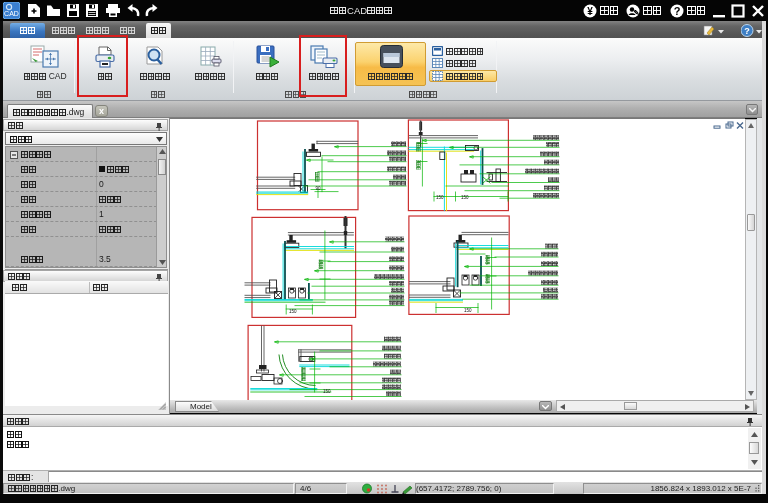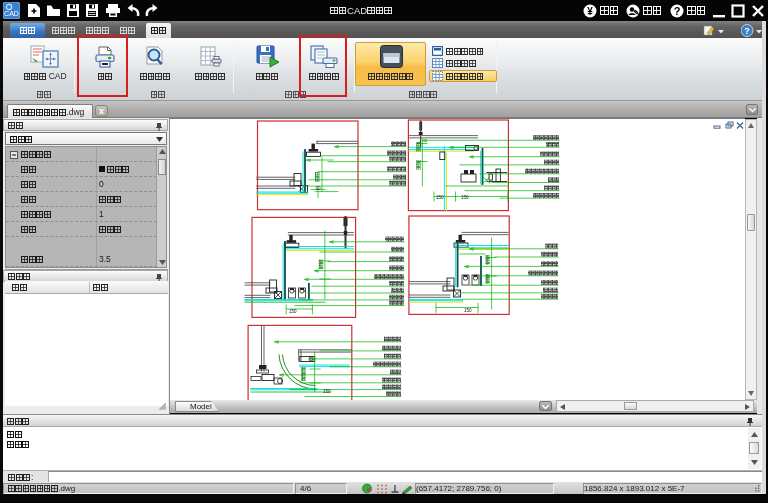--- a/index.html
+++ b/index.html
@@ -606,21 +606,21 @@
           <circle cx="25" cy="6" r="0.9"></circle>
           <circle cx="17" cy="9.5" r="0.9"></circle>
           <circle cx="21" cy="9.5" r="0.9"></circle>
           <circle cx="25" cy="9.5" r="0.9"></circle>
         </g>
 <path d="M34 2v7M30.5 9h7" stroke="#445" stroke-width="1.3" fill="none"></path>
 <path d="M42 9l7-6 2 2-7 6z" fill="#3a9a3a" stroke="#1e6e1e" stroke-width="0.6"></path>
         <path d="M42 9l-1 2.5L43.5 11z" fill="#222"></path>
 </svg>
 <div class="sbox" style="left:412px;width:139px;">(657.4172; 2789.756; 0)</div>
-<div class="sbox" style="left:580px;width:179px;padding-right:10px">1856.824 x 1893.012 x 5E-7<svg style="position:absolute;right:1px;bottom:1px" width="6" height="7">
+<div class="sbox" style="left:580px;width:179px;text-align:right;padding-right:10px">1856.824 x 1893.012 x 5E-7<svg style="position:absolute;right:1px;bottom:1px" width="6" height="7">
           <g fill="#555">
             <rect x="4" y="0" width="1.3" height="1.3"></rect>
             <rect x="4" y="2.6" width="1.3" height="1.3"></rect>
             <rect x="4" y="5.2" width="1.3" height="1.3"></rect>
             <rect x="1.4" y="2.6" width="1.3" height="1.3"></rect>
             <rect x="1.4" y="5.2" width="1.3" height="1.3"></rect>
           </g>
         </svg></div>
 </div>
 <div class="abs" id="lborder"></div>

